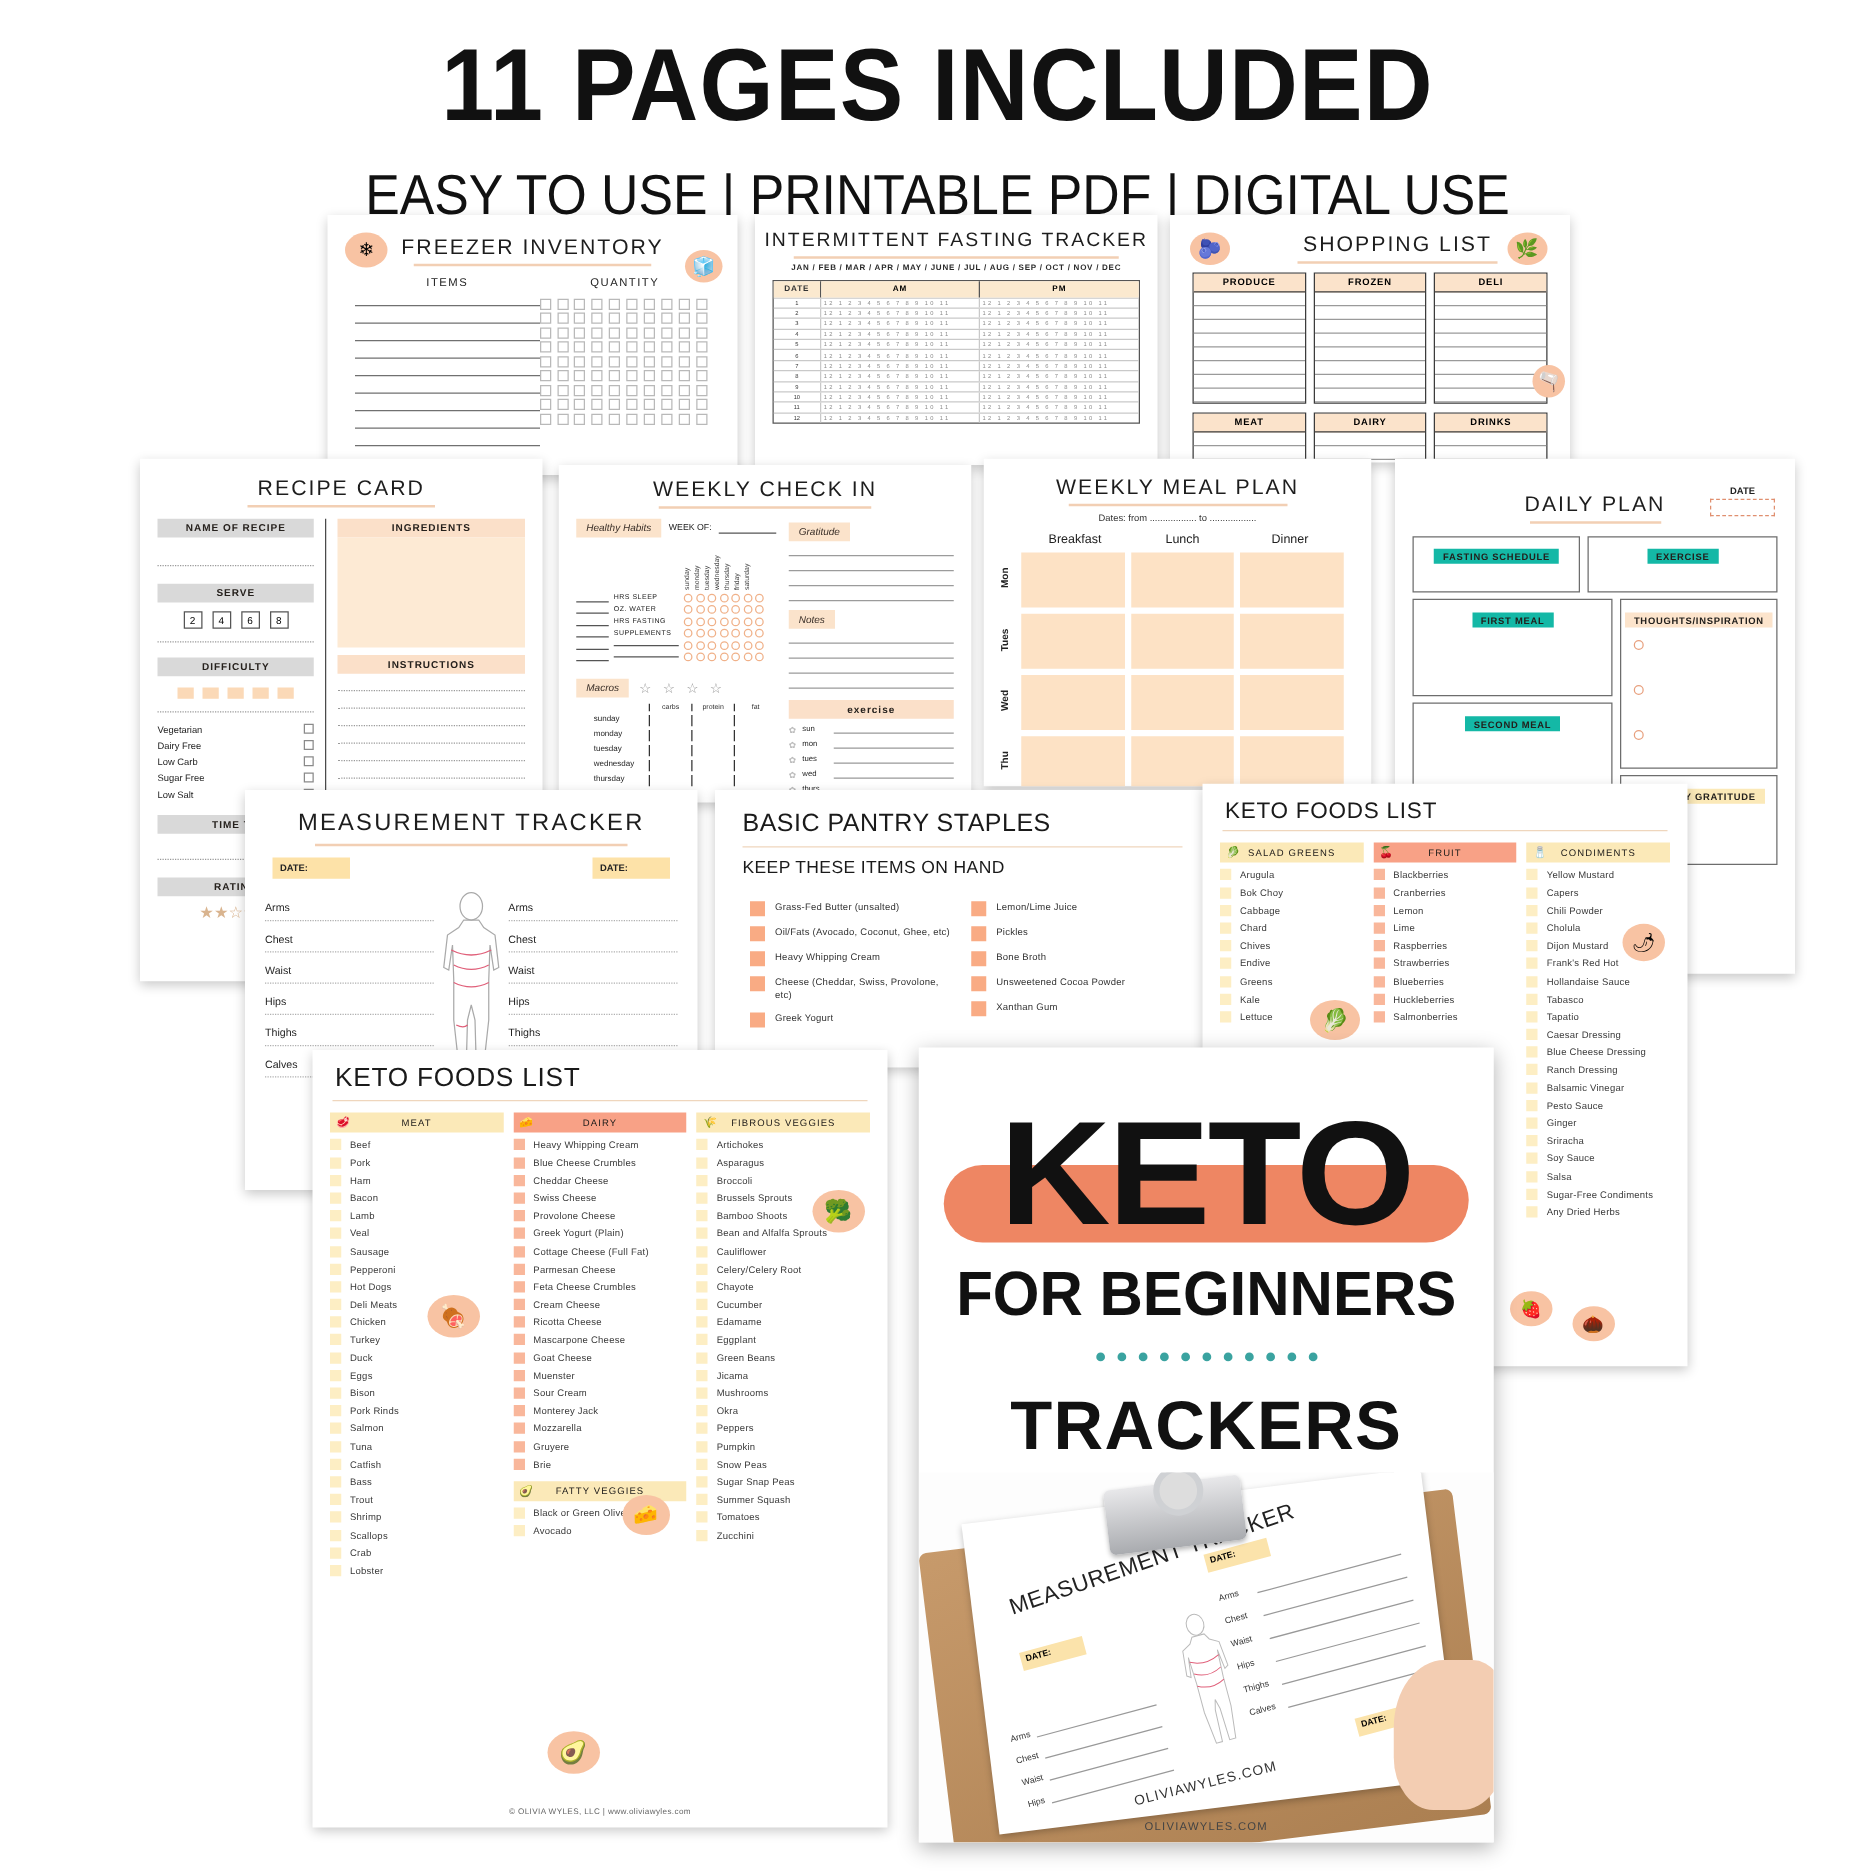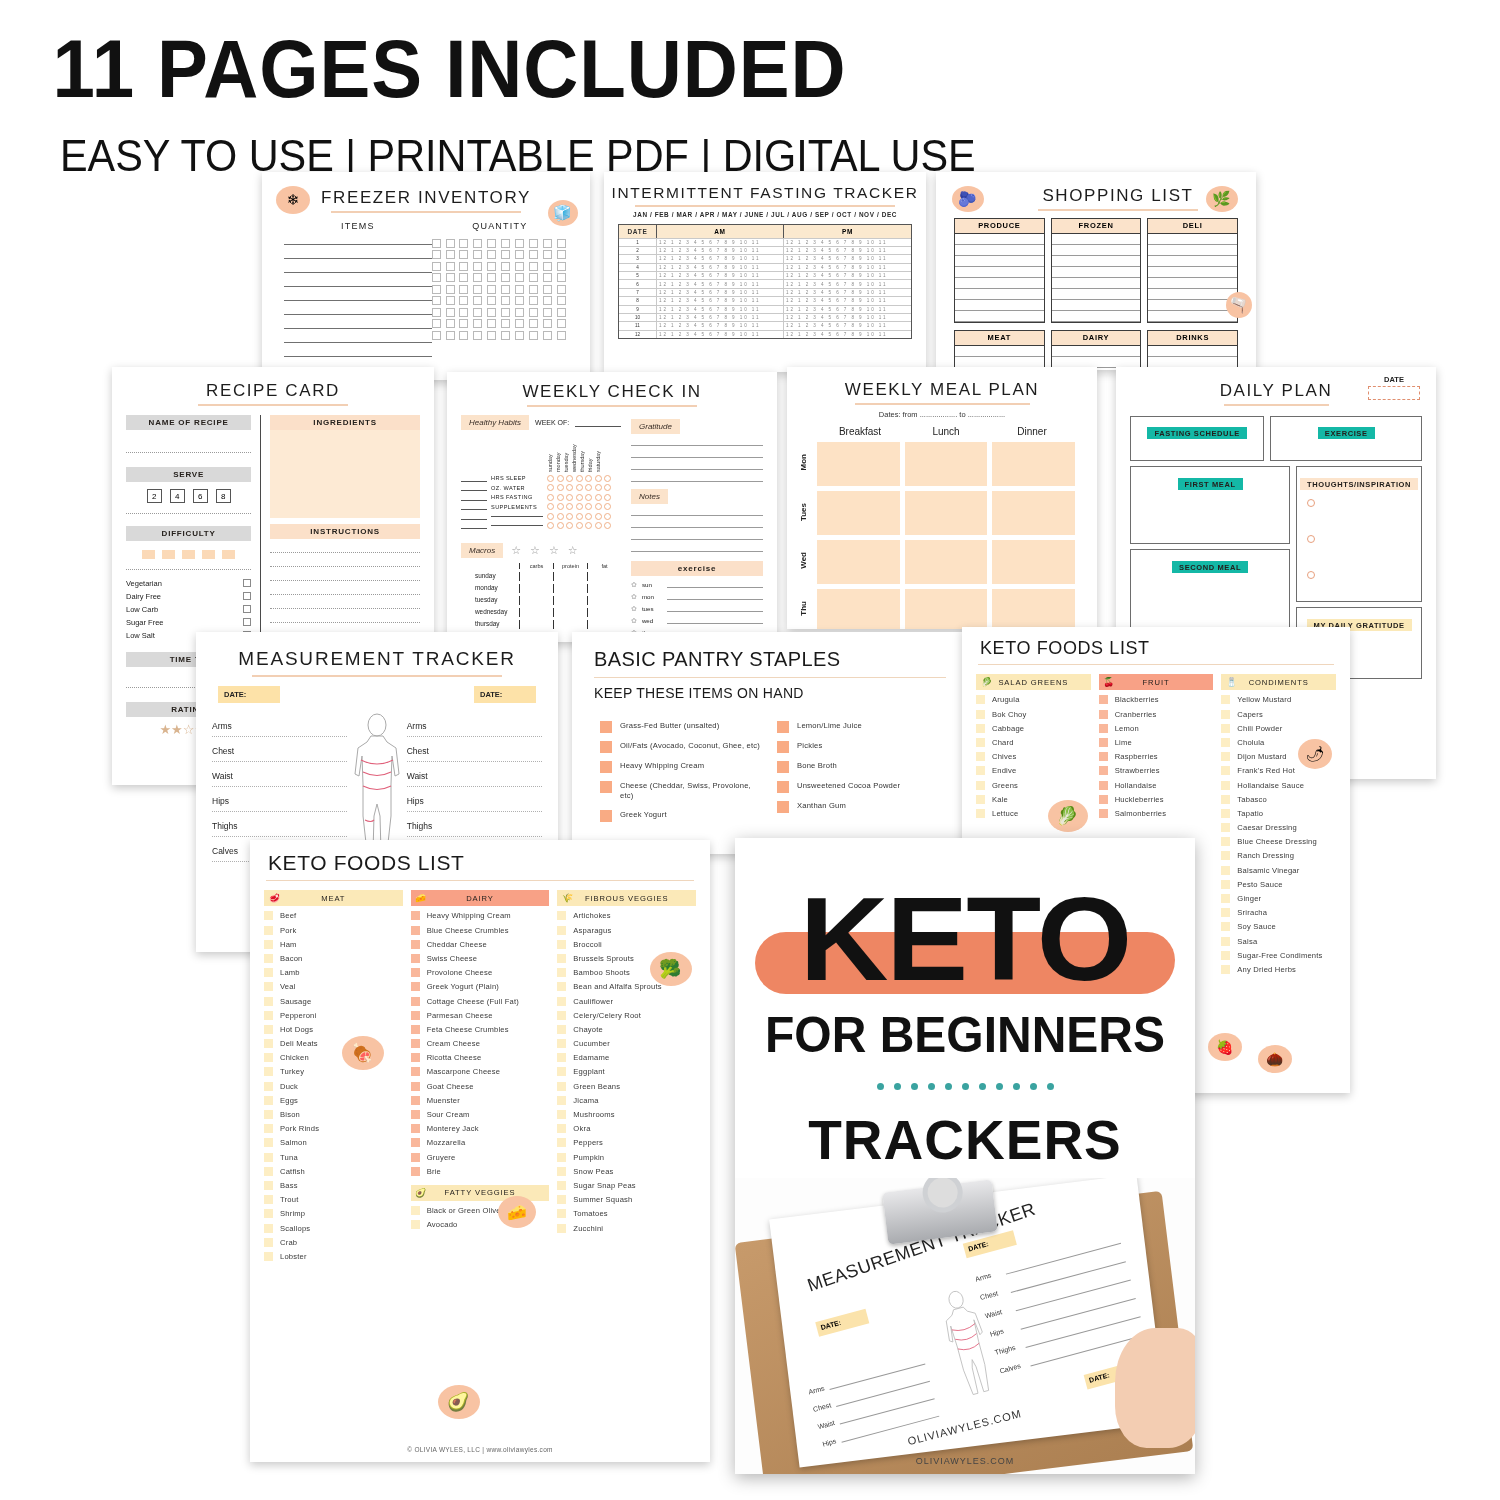--- a/index.html
+++ b/index.html
@@ -5,21 +5,21 @@
   * { box-sizing: border-box; margin: 0; padding: 0; }
   html, body { width: 1500px; height: 1500px; }
   body {
     font-family: "Liberation Sans", sans-serif;
     background: #ffffff;
     position: relative;
     overflow: hidden;
   }
 
   
-  .header { padding-top: 22px; }
+  .header { text-align: center; padding-top: 22px; }
   .header h1 {
     font-family: "Liberation Sans", sans-serif;
     font-size: 82px;
     font-weight: bold;
     letter-spacing: 1px;
     color: #111111;
     transform: scaleX(0.93);
   }
   .header h2 {
     font-size: 45px;
@@ -755,21 +755,21 @@
       <div class="mp-row">
         <div class="mp-daylbl">Thu</div>
         <div class="cell"></div>
         <div class="cell"></div>
         <div class="cell"></div>
       </div>
     </div>
 </div>
 
 <div class="sheet" id="dailyplan">
-  <div style="position:relative;padding-top:14px;">
+  <div style="position:relative;padding-top:14px;margin-top:13px;">
     <div class="sh-title">DAILY PLAN</div>
     <div class="rule" style="width:105px;"></div>
     <div style="position:absolute;right:16px;top:8px;text-align:center;">
       <div style="font-size:7.5px;font-weight:bold;color:#222;">DATE</div>
       <div style="width:52px;height:14px;border:1px dashed #e08f6f;margin-top:2px;"></div>
     </div>
   </div>
   <div style="padding:10px 14px 0;">
     <div style="display:flex;gap:6px;">
       <div class="dp-box" style="width:47%;height:45px;text-align:center;padding-top:5px;">
@@ -1005,21 +1005,21 @@
         <div class="kf-item">
           <div class="kf-sq" style="background: rgb(249, 183, 155);"></div>
           <div class="kf-tx">Raspberries</div>
         </div>
         <div class="kf-item">
           <div class="kf-sq" style="background: rgb(249, 183, 155);"></div>
           <div class="kf-tx">Strawberries</div>
         </div>
         <div class="kf-item">
           <div class="kf-sq" style="background: rgb(249, 183, 155);"></div>
-          <div class="kf-tx">Hollandaise</div>
+          <div class="kf-tx">Blueberries</div>
         </div>
         <div class="kf-item">
           <div class="kf-sq" style="background: rgb(249, 183, 155);"></div>
           <div class="kf-tx">Huckleberries</div>
         </div>
         <div class="kf-item">
           <div class="kf-sq" style="background: rgb(249, 183, 155);"></div>
           <div class="kf-tx">Salmonberries</div>
         </div>
       </div>

